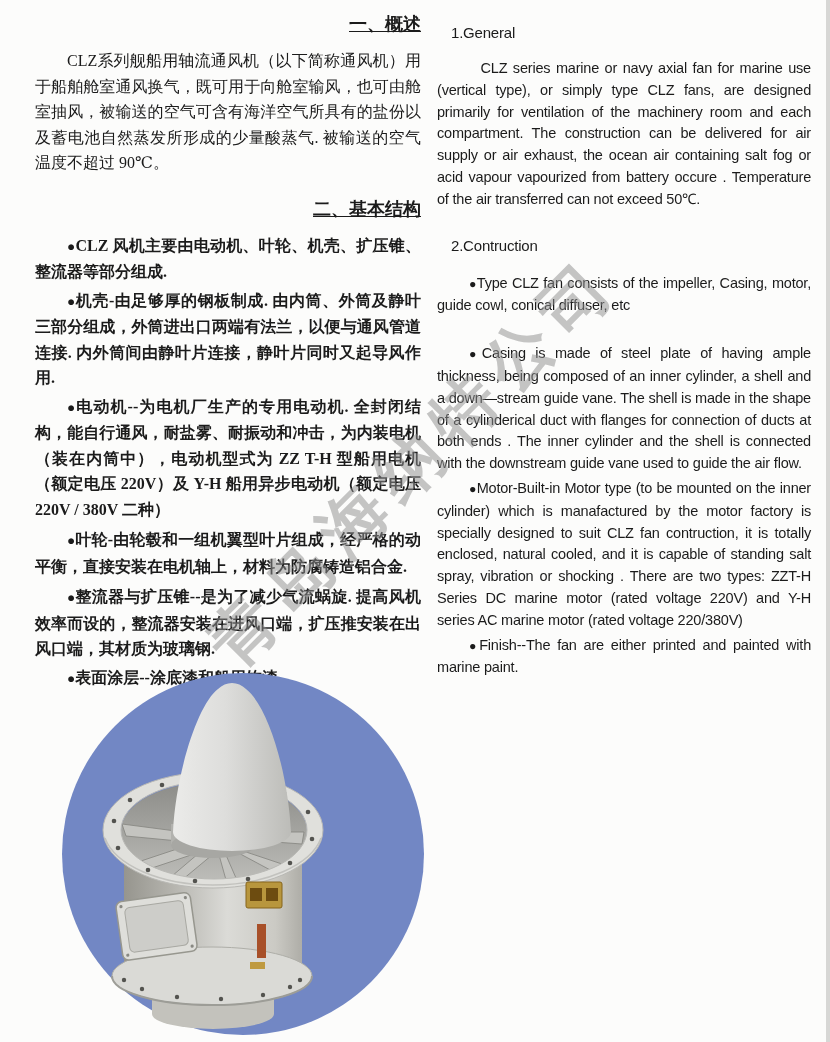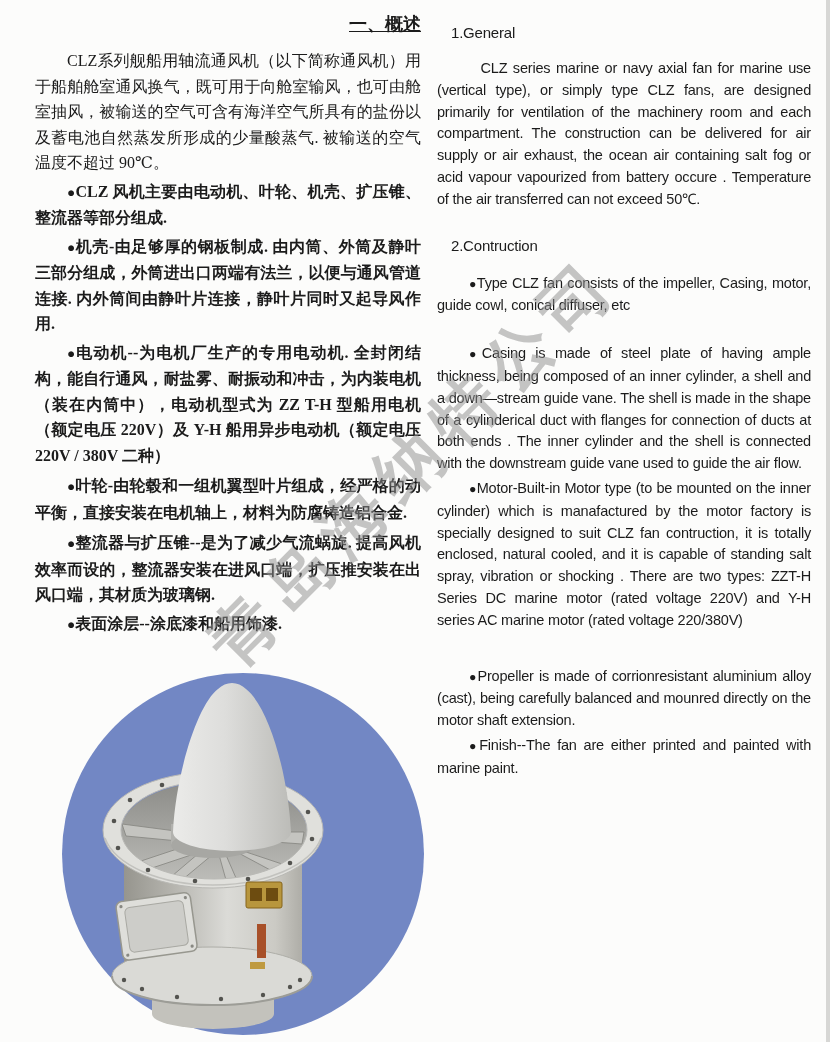--- a/index.html
+++ b/index.html
@@ -52,39 +52,39 @@
 <body>
 
 <div class="page">
 
   <div class="watermark">青岛海纳特公司</div>
 
   <div class="col-left">
     <div class="h-cn">一、概述</div>
     <p class="ind2">CLZ系列舰船用轴流通风机（以下简称通风机）用于船舶舱室通风换气，既可用于向舱室输风，也可由舱室抽风，被输送的空气可含有海洋空气所具有的盐份以及蓄电池自然蒸发所形成的少量酸蒸气. 被输送的空气温度不超过 90℃。</p>
 
+    <div class="h-cn second">二、基本结构</div>
 
     <p class="blt"><span class="bullet">●</span><span>CLZ 风机主要由电动机、叶轮、机壳、扩压锥、整流器等部分组成.</span></p>
     <p class="blt"><span class="bullet">●</span><span>机壳-由足够厚的钢板制成. 由内筒、外筒及静叶三部分组成，外筒进出口两端有法兰，以便与通风管道连接. 内外筒间由静叶片连接，静叶片同时又起导风作用.</span></p>
     <p class="blt"><span class="bullet">●</span><span>电动机--为电机厂生产的专用电动机. 全封闭结构，能自行通风，耐盐雾、耐振动和冲击，为内装电机（装在内筒中），电动机型式为 ZZ T-H 型船用电机（额定电压 220V）及 Y-H 船用异步电动机（额定电压 220V / 380V 二种）</span></p>
     <p class="blt mt-s"><span class="bullet">●</span><span>叶轮-由轮毂和一组机翼型叶片组成，经严格的动平衡，直接安装在电机轴上，材料为防腐铸造铝合金.</span></p>
     <p class="blt mt-s"><span class="bullet">●</span><span>整流器与扩压锥--是为了减少气流蜗旋. 提高风机效率而设的，整流器安装在进风口端，扩压推安装在出风口端，其材质为玻璃钢.</span></p>
     <p class="blt"><span class="bullet">●</span><span>表面涂层--涂底漆和船用饰漆.</span></p>
   </div>
 
   <div class="col-right">
     <div class="h-en">1.General</div>
     <p class="ind3">CLZ series marine or navy axial fan for marine use (vertical type), or simply type CLZ fans, are designed primarily for ventilation of the machinery room and each compartment. The construction can be delivered for air supply or air exhaust, the ocean air containing salt fog or acid vapour vapourized from battery occure . Temperature of the air transferred can not exceed 50℃.</p>
 
     <div class="h-en second">2.Contruction</div>
 
     <p class="blt"><span class="bullet">●</span><span>Type CLZ fan consists of the impeller, Casing, motor, guide cowl, conical diffuser, etc</span></p>
     <p class="blt mt-l"><span class="bullet">●</span><span>Casing is made of steel plate of having ample thickness, being composed of an inner cylinder, a shell and a down—stream guide vane. The shell is made in the shape of a cylinderical duct with flanges for connection of ducts at both ends . The inner cylinder and the shell is connected with the downstream guide vane used to guide the air flow.</span></p>
     <p class="blt"><span class="bullet">●</span><span>Motor-Built-in Motor type (to be mounted on the inner cylinder) which is manafactured by the motor factory is specially designed to suit CLZ fan contruction, it is totally enclosed, natural cooled, and it is capable of standing salt spray, vibration or shocking . There are two types: ZZT-H Series DC marine motor (rated voltage 220V) and Y-H series AC marine motor (rated voltage 220/380V)</span></p>
-    <p class="blt mt-xl"><span class="bullet">●</span><span>Propeller is made of corrionresistant aluminium alloy (cast), being carefully balanced and mounred directly on the motor shaft extension.</span></p>
     <p class="blt"><span class="bullet">●</span><span>Finish--The fan are either printed and painted with marine paint.</span></p>
   </div>
 
   <div class="photo">
     <svg width="364" height="372" viewBox="0 0 364 372">
       <defs>
         <linearGradient id="gCone" x1="0" y1="0" x2="1" y2="0">
           <stop offset="0" stop-color="#ebebe9"></stop>
             <stop offset="0.45" stop-color="#dddddb"></stop>
             <stop offset="1" stop-color="#bcbcb8"></stop>

